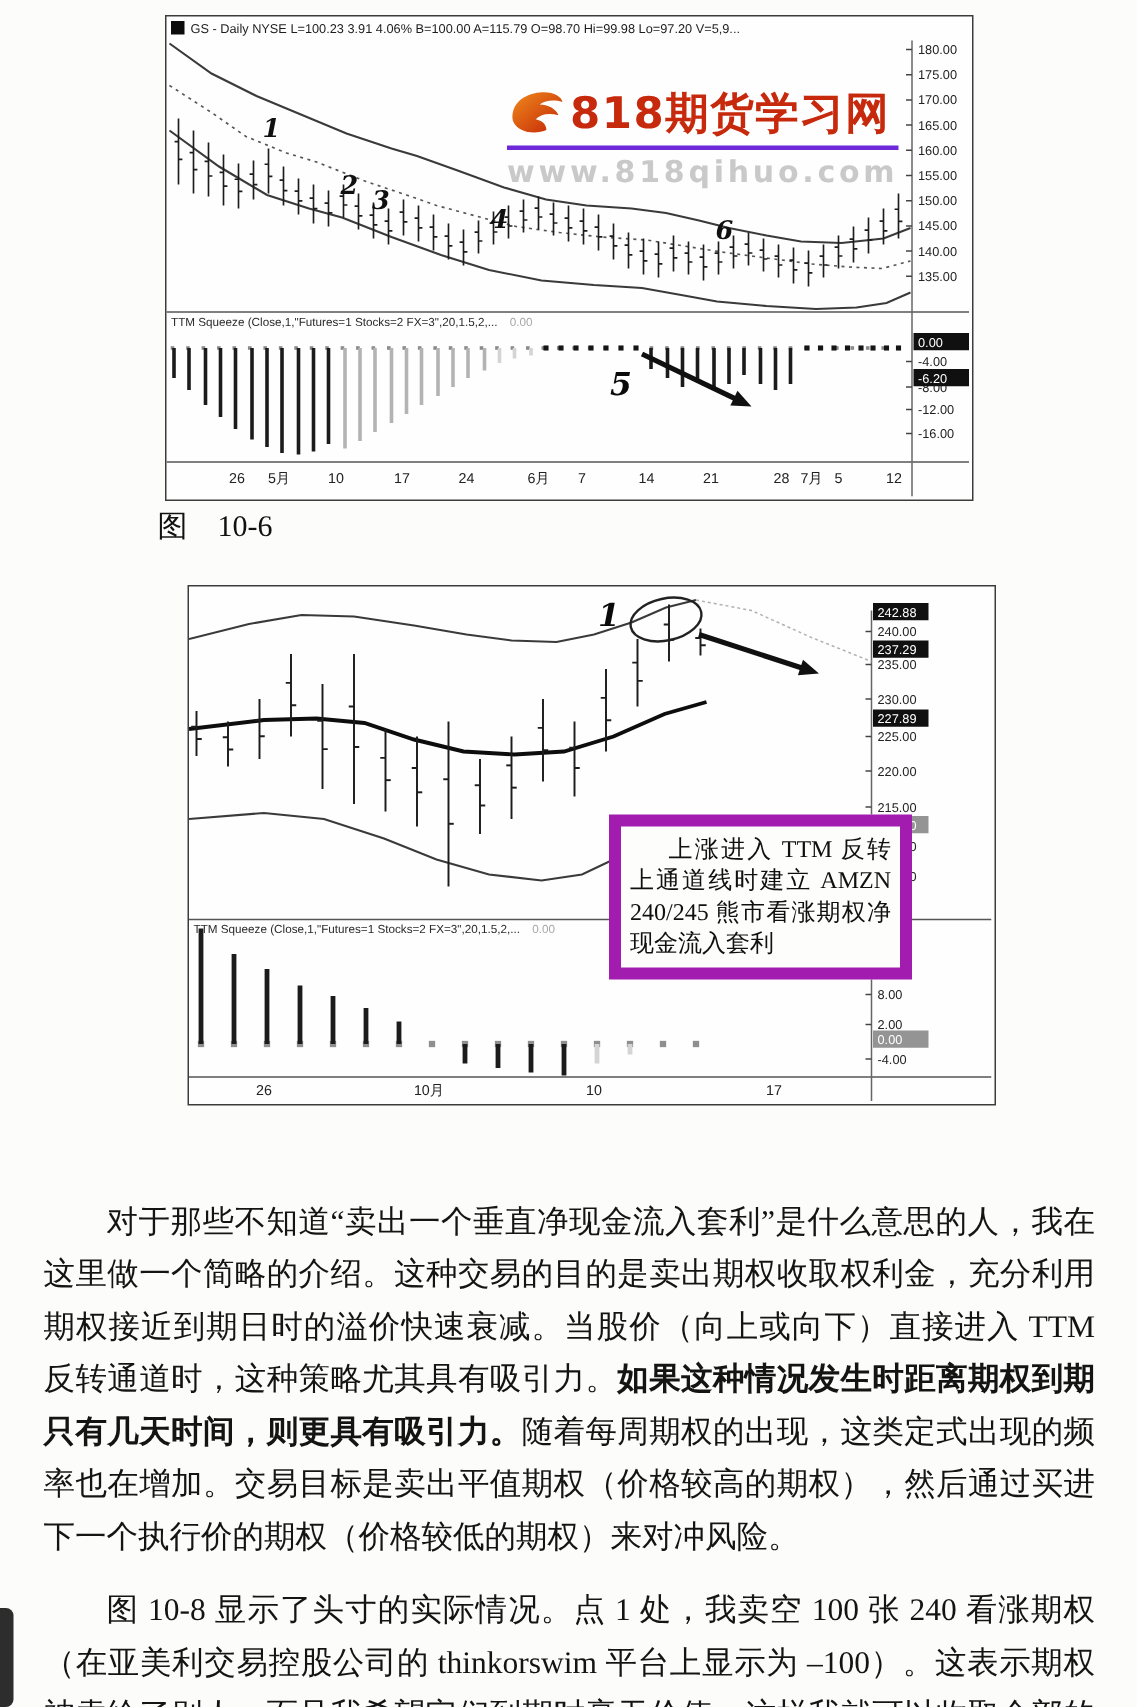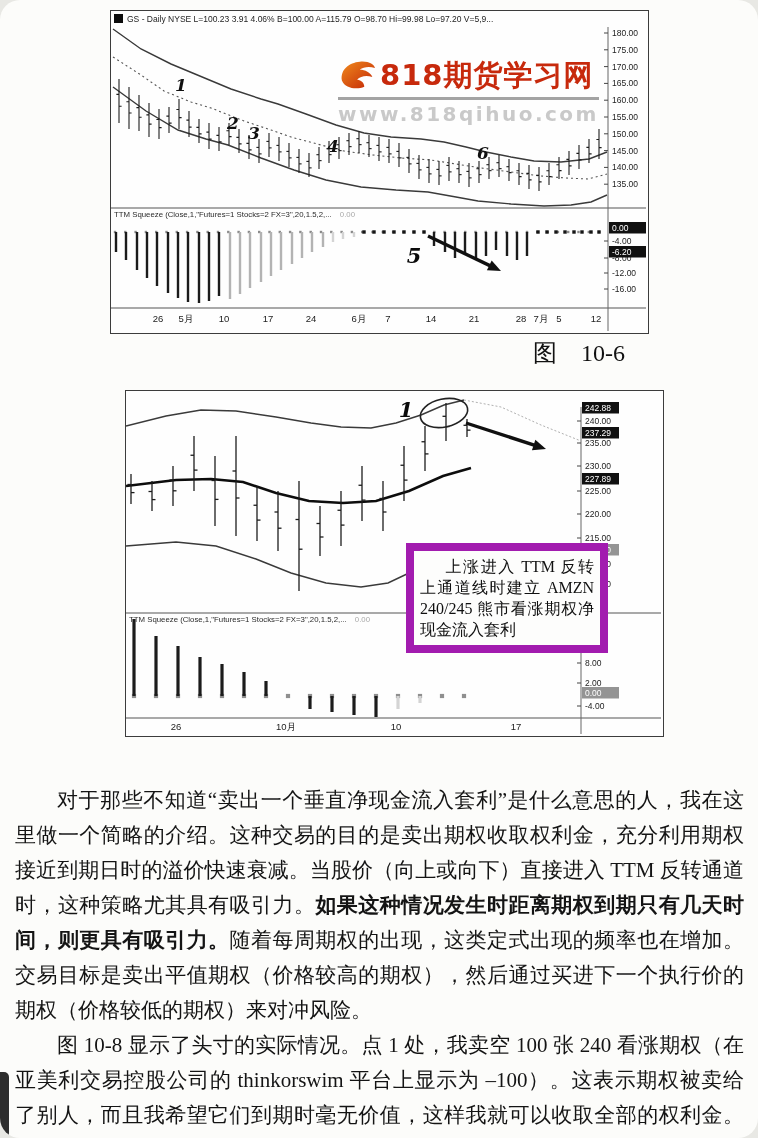--- a/index.html
+++ b/index.html
@@ -1,45 +1,45 @@
 <!DOCTYPE html>
 <html><head>
 <meta charset="utf-8">
 <style>
   html,body{margin:0;padding:0;background:#e8e8e4;}
   #page{position:relative;width:758px;height:1138px;background:#fcfcfa;overflow:hidden;
-        font-family:"Liberation Sans",sans-serif;border-radius:20px;}
+        font-family:"Liberation Sans",sans-serif;}
   .chart{position:absolute;border:1px solid #3c3c3c;background:#fefefe;}
   .chart svg{position:absolute;left:0;top:0;}
   .chead{position:absolute;top:1px;left:3px;height:13px;display:flex;align-items:center;gap:4px;
          font-family:"Liberation Sans",sans-serif;font-size:8.5px;color:#1d1d1d;white-space:nowrap;z-index:3;}
   .csq{width:9px;height:9px;background:#0c0c0c;flex:0 0 auto;}
   .irow{position:absolute;left:3px;font-family:"Liberation Sans",sans-serif;font-size:7.8px;
         color:#2a2a2a;white-space:nowrap;z-index:3;}
   .irow .val{color:#a8a8a8;margin-left:6px;}
   .ax{font-family:"Liberation Sans",sans-serif;font-size:8.5px;fill:#222;}
   .axw{font-family:"Liberation Sans",sans-serif;font-size:8.5px;fill:#ffffff;}
   .xl{font-family:"Liberation Sans","DejaVu Sans",sans-serif;font-size:9.5px;fill:#222;}
   .pt{font-family:"DejaVu Serif",serif;font-weight:bold;font-style:italic;font-size:17px;fill:#101010;}
   .ptbig{font-family:"DejaVu Serif",serif;font-weight:bold;font-style:italic;font-size:21px;fill:#0a0a0a;}
   .wm{position:absolute;left:338px;top:56px;z-index:5;}
-  .wm-row{display:flex;align-items:center;gap:2px;border-bottom:3px solid #a3a3a3;padding-bottom:1px;}
+  .wm-row{display:flex;align-items:center;gap:2px;border-bottom:3px solid #6d28d9;padding-bottom:1px;}
   .wm-brand{font-family:"DejaVu Sans",sans-serif;font-weight:bold;font-size:29px;color:#c7290c;letter-spacing:1px;}
   .wm-url{font-family:"DejaVu Sans",sans-serif;font-weight:bold;font-size:20px;color:#c9c9c9;
           letter-spacing:2.5px;margin-top:2px;text-align:center;}
-  .cap{position:absolute;width:520px;text-align:right;font-family:"Liberation Serif","DejaVu Serif",serif;
-       font-size:24px;color:#111;white-space:pre;}
+  .cap{position:absolute;width:520px;text-align:left;font-family:"Liberation Serif","DejaVu Serif",serif;
+       font-size:20px;color:#111;white-space:pre;}
   .tk-box{position:absolute;left:280px;top:152px;width:174px;z-index:4;background:#fdfdfc;
           border:8px solid #a21caf;padding:5px 6px;
           font-family:"Liberation Serif","DejaVu Serif",serif;font-size:16px;line-height:21px;
           color:#101010;text-align:justify;text-indent:1.6em;}
   .body-text{position:absolute;left:15px;top:783px;width:729px;
              font-family:"Liberation Serif","DejaVu Serif",serif;font-size:21px;line-height:35px;
              color:#141414;text-align:justify;}
-  .para{margin:0;text-indent:2em;}
+  .para{margin:14px;text-indent:2em;}
   .para b{font-family:"DejaVu Sans","Liberation Sans",sans-serif;font-weight:bold;}
   .smudge{position:absolute;left:0;top:1072px;width:9px;height:66px;background:#161616;
           border-radius:0 5px 5px 0;opacity:.9;}
 </style>
 </head>
 <body>
 
 <div id="page">
 
   <div class="chart" style="left:110px;top:10px;width:537px;height:322px;">

